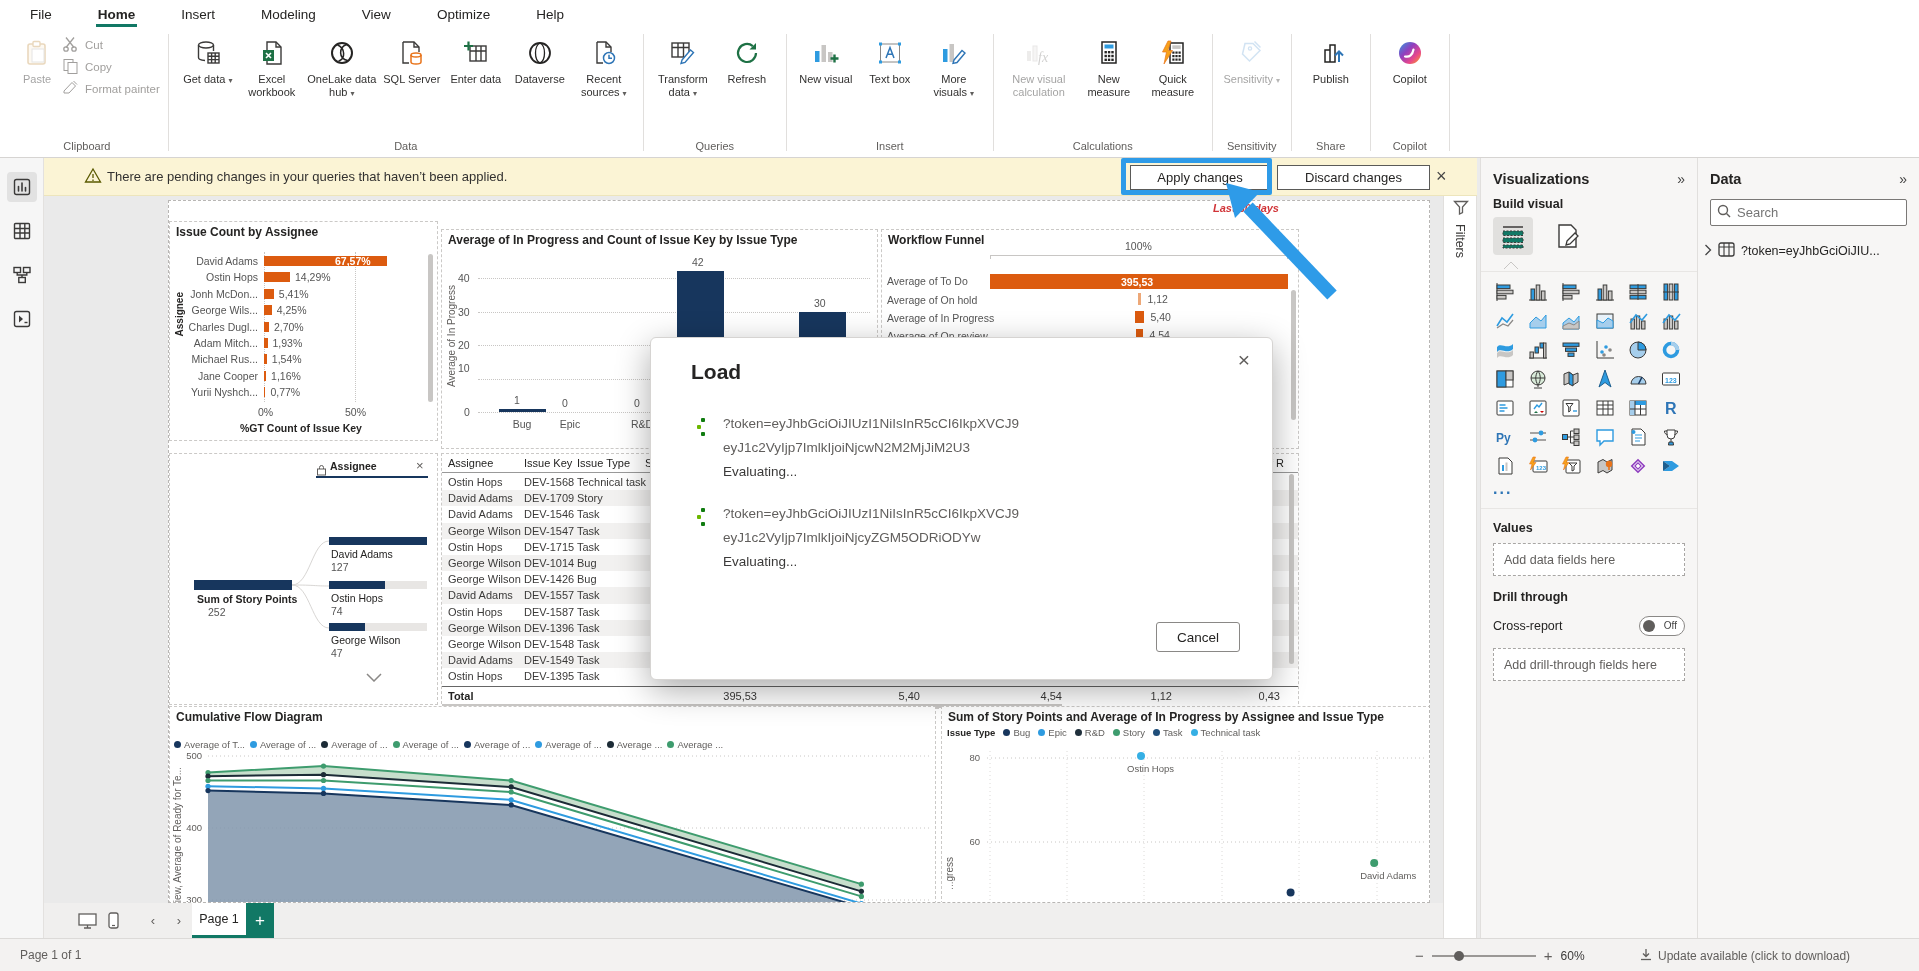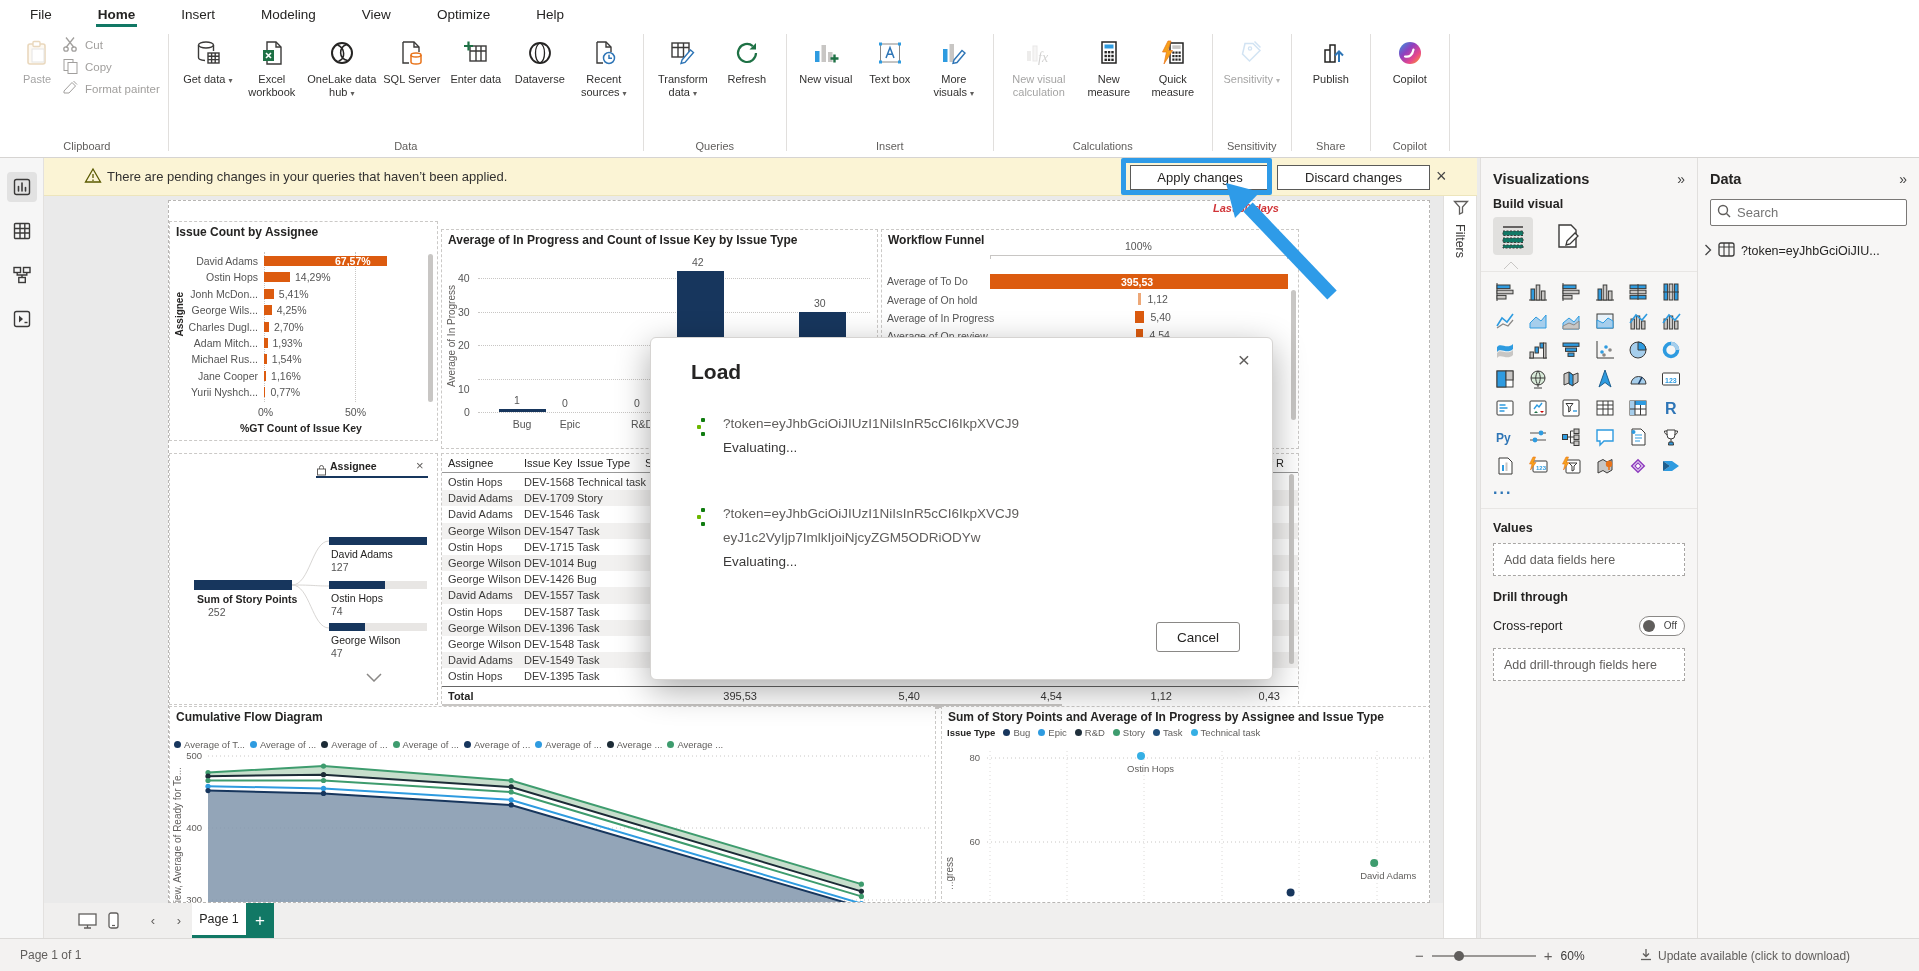--- a/index.html
+++ b/index.html
@@ -516,21 +516,21 @@
           <div class="ctx" style="left:175px;top:184px">50%</div>
           <div class="ctx" style="left:70px;top:200px;font-weight:bold;color:#252423">%GT Count of Issue Key</div>
           <div class="ylab" style="left:4px;top:70px;font-weight:bold;color:#252423">Assignee</div>
           <div class="sbar" style="left:258px;top:32px;width:5px;height:148px"></div>
         </div>
       <div id="v2" class="visual" style="left:272px;top:28px;width:437px;height:220px">
           <div class="vtitle">Average of In Progress and Count of Issue Key by Issue Type</div>
           <div class="gridh" style="left:36px;top:182px;width:392px"></div>
           <div class="ctx" style="left:22px;top:176px">0</div>
           <div class="gridh" style="left:36px;top:148.5px;width:392px"></div>
-          <div class="ctx" style="left:16px;top:153px">10</div>
+          <div class="ctx" style="left:16px;top:132px">10</div>
           <div class="gridh" style="left:36px;top:115px;width:392px"></div>
           <div class="ctx" style="left:16px;top:109px">20</div>
           <div class="gridh" style="left:36px;top:81.5px;width:392px"></div>
           <div class="ctx" style="left:16px;top:75.5px">30</div>
           <div class="gridh" style="left:36px;top:48px;width:392px"></div>
           <div class="ctx" style="left:16px;top:42px">40</div>
           <div style="position:absolute;left:56.5px;top:178.65px;width:47px;height:3.35px;background:#17365D"></div>
           <div class="ctx" style="left:72px;top:163.65px">1</div>
           <div class="ctx" style="left:66px;top:188px;width:28px;text-align:center">Bug</div>
           <div class="ctx" style="left:120px;top:167px">0</div>
@@ -1157,20 +1157,21 @@
   <div id="load-dialog">
     <div id="load-title">Load</div>
     <div id="load-close">×</div>
     <div class="load-entry" style="top:74px">
       <span class="spin"><svg width="12" height="18" viewBox="0 0 12 18">
             <rect x="4" y="0" width="4" height="4" rx="1" fill="#107C10"></rect>
             <rect x="0" y="7" width="4" height="4" rx="1" fill="#6BB700"></rect>
             <rect x="4" y="14" width="4" height="4" rx="1" fill="#107C10"></rect>
           </svg></span>
       <div class="load-line">?token=eyJhbGciOiJIUzI1NiIsInR5cCI6IkpXVCJ9</div>
+      <div class="load-line">eyJ1c2VyIjp7ImlkIjoiNjcwN2M2MjJiM2U3</div>
       <div class="load-line" style="color:#3B3A39">Evaluating...</div>
     </div>
     <div class="load-entry" style="top:164px">
       <span class="spin"><svg width="12" height="18" viewBox="0 0 12 18">
             <rect x="4" y="0" width="4" height="4" rx="1" fill="#107C10"></rect>
             <rect x="0" y="7" width="4" height="4" rx="1" fill="#6BB700"></rect>
             <rect x="4" y="14" width="4" height="4" rx="1" fill="#107C10"></rect>
           </svg></span>
       <div class="load-line">?token=eyJhbGciOiJIUzI1NiIsInR5cCI6IkpXVCJ9</div>
       <div class="load-line">eyJ1c2VyIjp7ImlkIjoiNjcyZGM5ODRiODYw</div>

